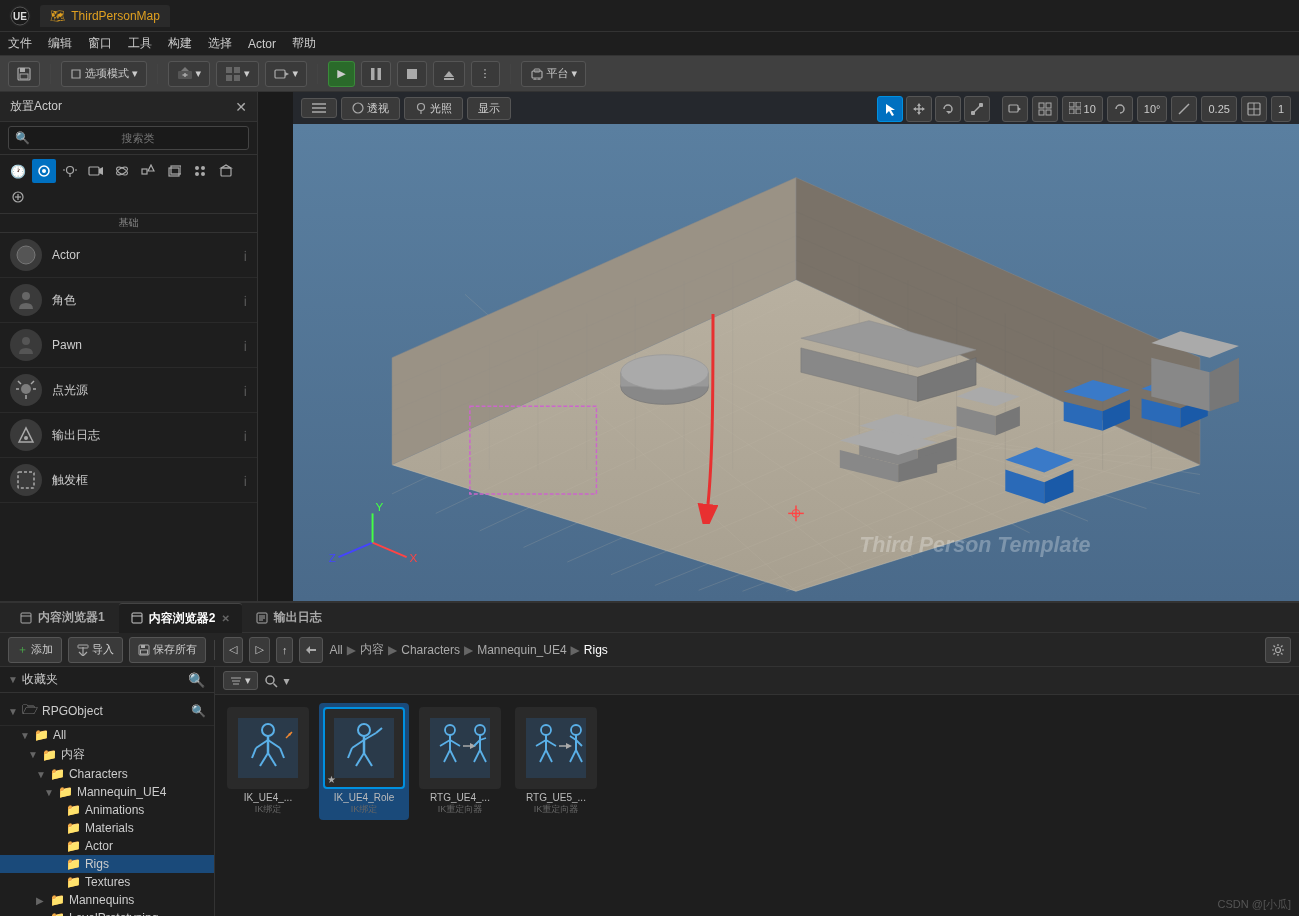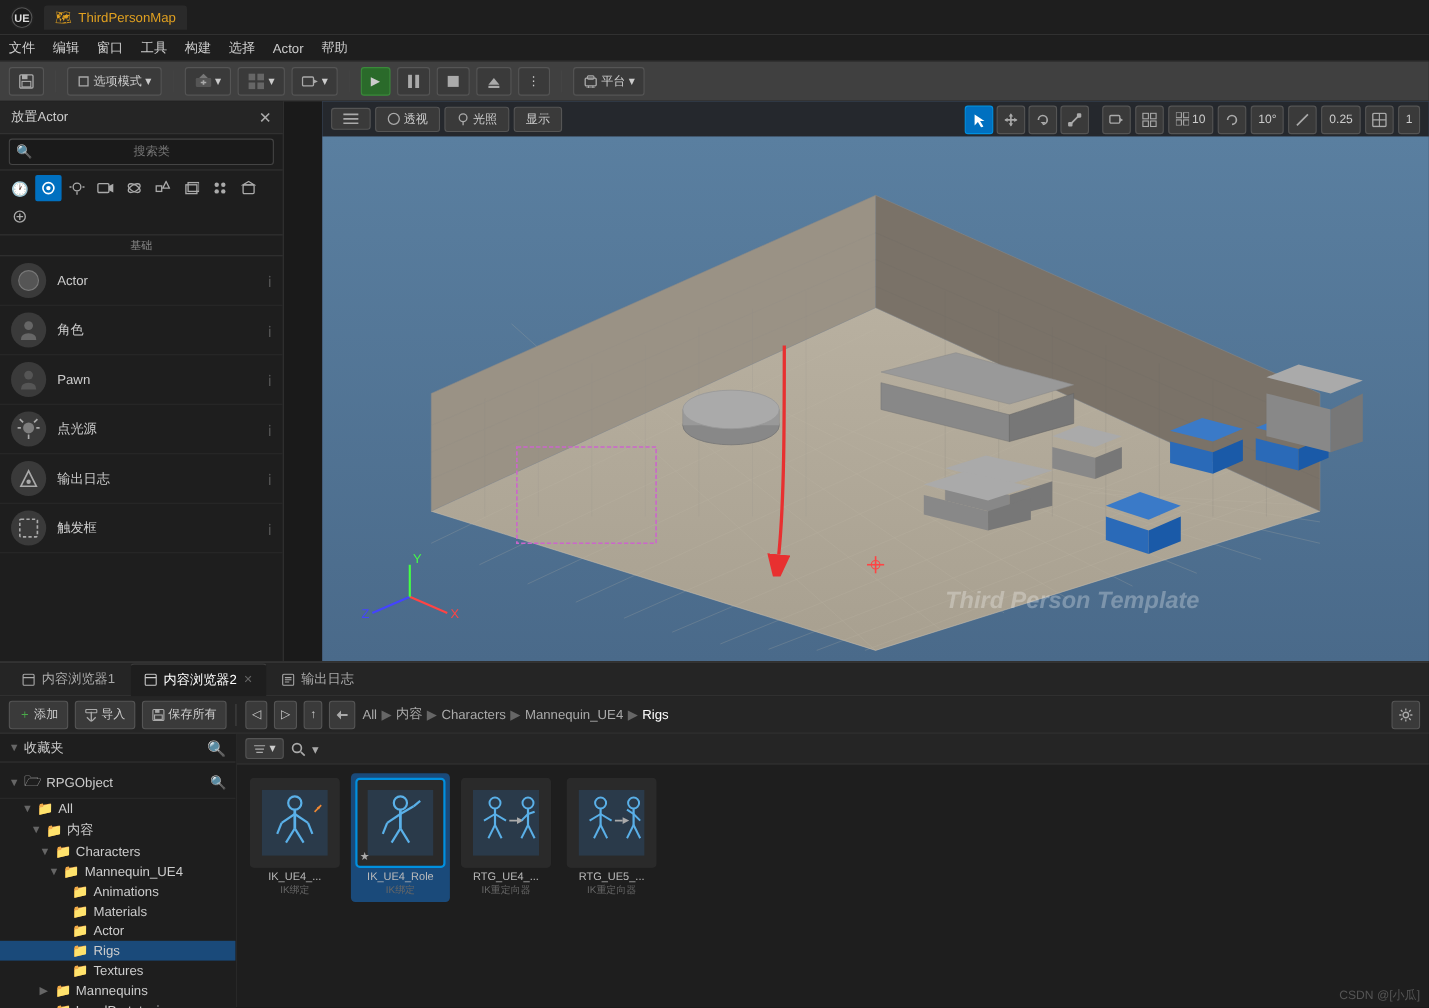--- a/index.html
+++ b/index.html
@@ -122,21 +122,21 @@
       overflow: hidden;
     }
 
     
     #bottom-panel {
       position: absolute; bottom: 0; left: 0; right: 0; height: 315px;
       background: #1e1e1e; border-top: 2px solid #333; display: flex; flex-direction: column;
     }
     #bottom-tabs {
       display: flex; align-items: center; background: #252525;
-      border-bottom: 1px solid #333; height: 30px; padding: 0 8px; gap: 2px;
+      border-bottom: 1px solid #333; height: 30px; padding: 0 8px; gap: 2px; font-weight: bold;
     }
     .bottom-tab {
       padding: 4px 12px; font-size: 12px; color: #aaa; cursor: pointer;
       border-radius: 3px 3px 0 0; display: flex; align-items: center; gap: 6px;
       height: 30px;
     }
     .bottom-tab.active { color: #fff; background: #1e1e1e; border-top: 1px solid #444; }
     .bottom-tab .close-x { color: #666; font-size: 10px; cursor: pointer; }
     #bottom-toolbar {
       display: flex; align-items: center; padding: 4px 8px; gap: 6px;

